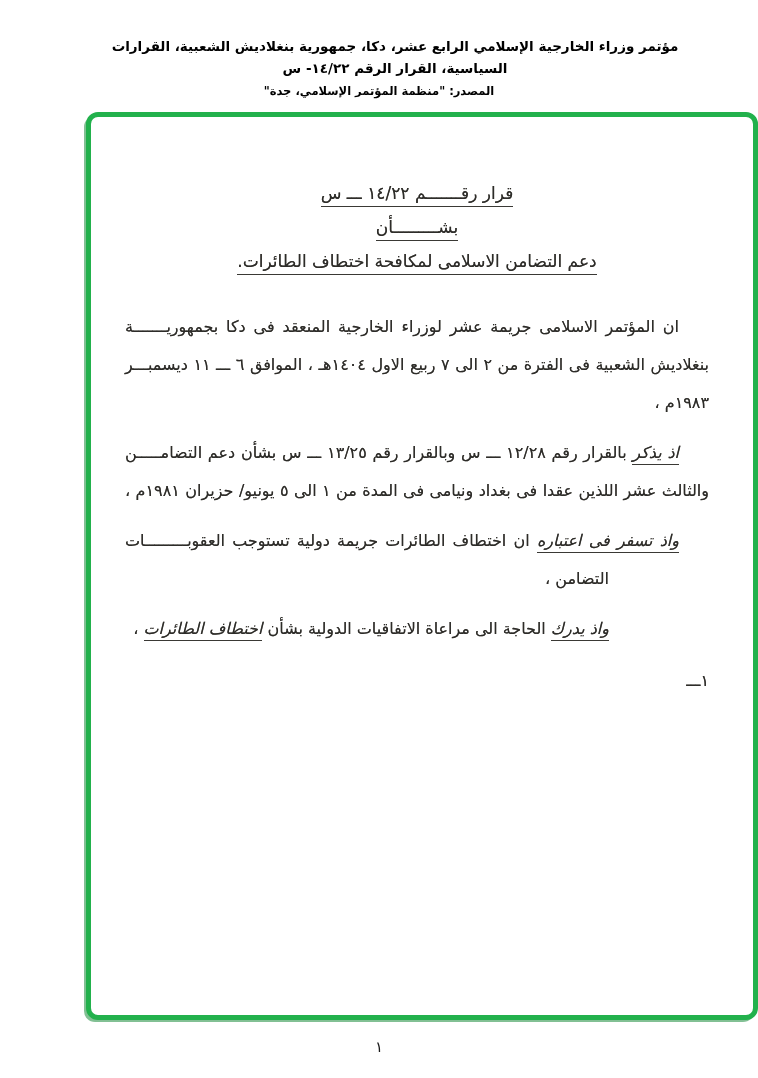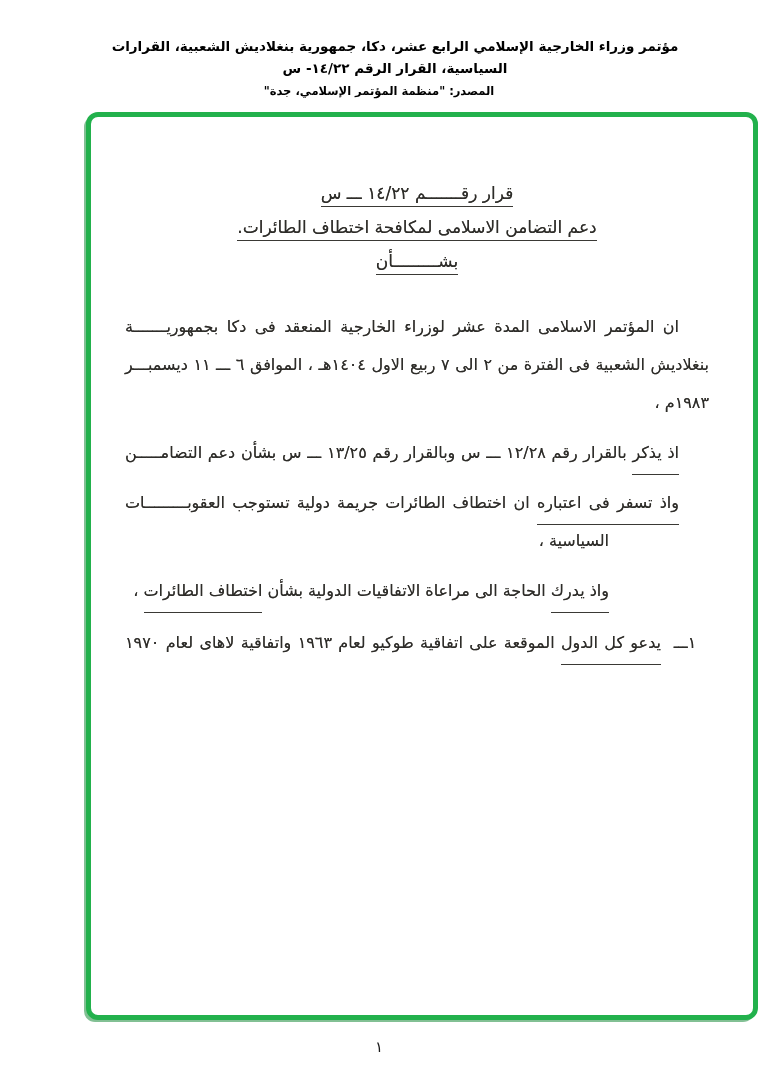--- a/index.html
+++ b/index.html
@@ -31,69 +31,69 @@
     color:#2d2c29;
     font-size:16px;
     text-shadow:0 0 .6px rgba(70,65,58,.75);
   }
   .title{ text-align:center;margin:14px 0 30px;font-size:17px;line-height:34px; }
   .title .u-wrap{ border-bottom:1.2px solid #3a3935;padding-bottom:3px; }
   .para{ margin-bottom:12px;line-height:38px;text-align:right; }
   .line{ display:block;text-align:right; }
   .line.stretch{ text-align:justify;text-align-last:justify; }
   .line.indent{ padding-right:30px; }
-  .u{ border-bottom:1.2px solid #3a3935;padding-bottom:12px; }
+  .u{ border-bottom:1.2px solid #3a3935;padding-bottom:2px;font-style:italic; }
   
   .item{ display:flex;margin-top:14px;line-height:38px; }
-  .item .marker{ flex:none;width:48px;text-align:center; }
+  .item .marker{ flex:none;width:48px;text-align:right; }
   .item .itembody{ flex:1; }
   
   .pageno{
     position:absolute;bottom:22px;left:0;right:0;
     text-align:center;font-size:15px;color:#1a1a1a;
   }
 </style>
 </head>
 <body>
 
 <div class="hdr">
   <div class="l1">مؤتمر وزراء الخارجية الإسلامي الرابع عشر، دكا، جمهورية بنغلاديش الشعبية، القرارات السياسية، القرار الرقم ١٤/٢٢- س</div>
   <div class="l2">المصدر:  "منظمة المؤتمر الإسلامي، جدة"</div>
 </div>
 
 <div class="frame">
   <div class="scan">
 
     <div class="title">
       <div><span class="u-wrap">قرار رقـــــــم ١٤/٢٢ ـــ س</span></div>
+      <div><span class="u-wrap">بشـــــــــأن</span></div>
       <div><span class="u-wrap">دعم التضامن الاسلامى لمكافحة اختطاف الطائرات.</span></div>
-      <div><span class="u-wrap">بشـــــــــأن</span></div>
     </div>
 
     <div id="para-root">
         <div class="para">
-          <div class="line stretch indent"><span>ان المؤتمر الاسلامى المدة عشر لوزراء الخارجية المنعقد فى دكا بجمهوريـــــــة</span></div>
+          <div class="line stretch indent"><span>ان المؤتمر الاسلامى جريمة عشر لوزراء الخارجية المنعقد فى دكا بجمهوريـــــــة</span></div>
           <div class="line stretch"><span>بنغلاديش الشعبية فى الفترة من ٢ الى ٧ ربيع الاول ١٤٠٤هـ ، الموافق ٦ ـــ ١١ ديسمبـــر</span></div>
           <div class="line"><span>١٩٨٣م ،</span></div>
         </div>
         <div class="para">
           <div class="line stretch indent"><span class="u">اذ يذكر</span><span> بالقرار رقم ١٢/٢٨ ـــ س وبالقرار رقم ١٣/٢٥ ـــ س بشأن دعم التضامـــــن</span></div>
+          <div class="line stretch"><span>والثالث عشر اللذين عقدا فى بغداد ونيامى فى المدة من ١ الى ٥ يونيو/ حزيران ١٩٨١م ،</span></div>
         </div>
         <div class="para">
           <div class="line stretch indent"><span class="u">واذ تسفر فى اعتباره</span><span> ان اختطاف الطائرات جريمة دولية تستوجب العقوبـــــــــات</span></div>
-          <div class="line" style="padding-right: 100px;"><span>السياسية ،</span></div>
+          <div class="line" style="padding-right: 100px;"><span>التضامن ،</span></div>
         </div>
         <div class="para">
           <div class="line" style="padding-right: 100px;"><span class="u">واذ يدرك</span><span>  الحاجة الى مراعاة الاتفاقيات الدولية بشأن </span><span class="u">اختطاف الطائرات</span><span> ،</span></div>
         </div>
       </div>
 
     <div class="item">
       <div class="marker">١ـــ</div>
       <div class="itembody" id="item-lines">
-          <div class="line stretch"><span class="u">يدعو كل الدول</span><span> الموقعة على اتفاقية طوكيو لعام ١٩٦٣ واتفاقية لاهاى لعام ١٩٧٠</span></div>
         </div>
     </div>
 
   </div>
 </div>
 
 <div class="pageno">١</div>
 
 </body></html>

